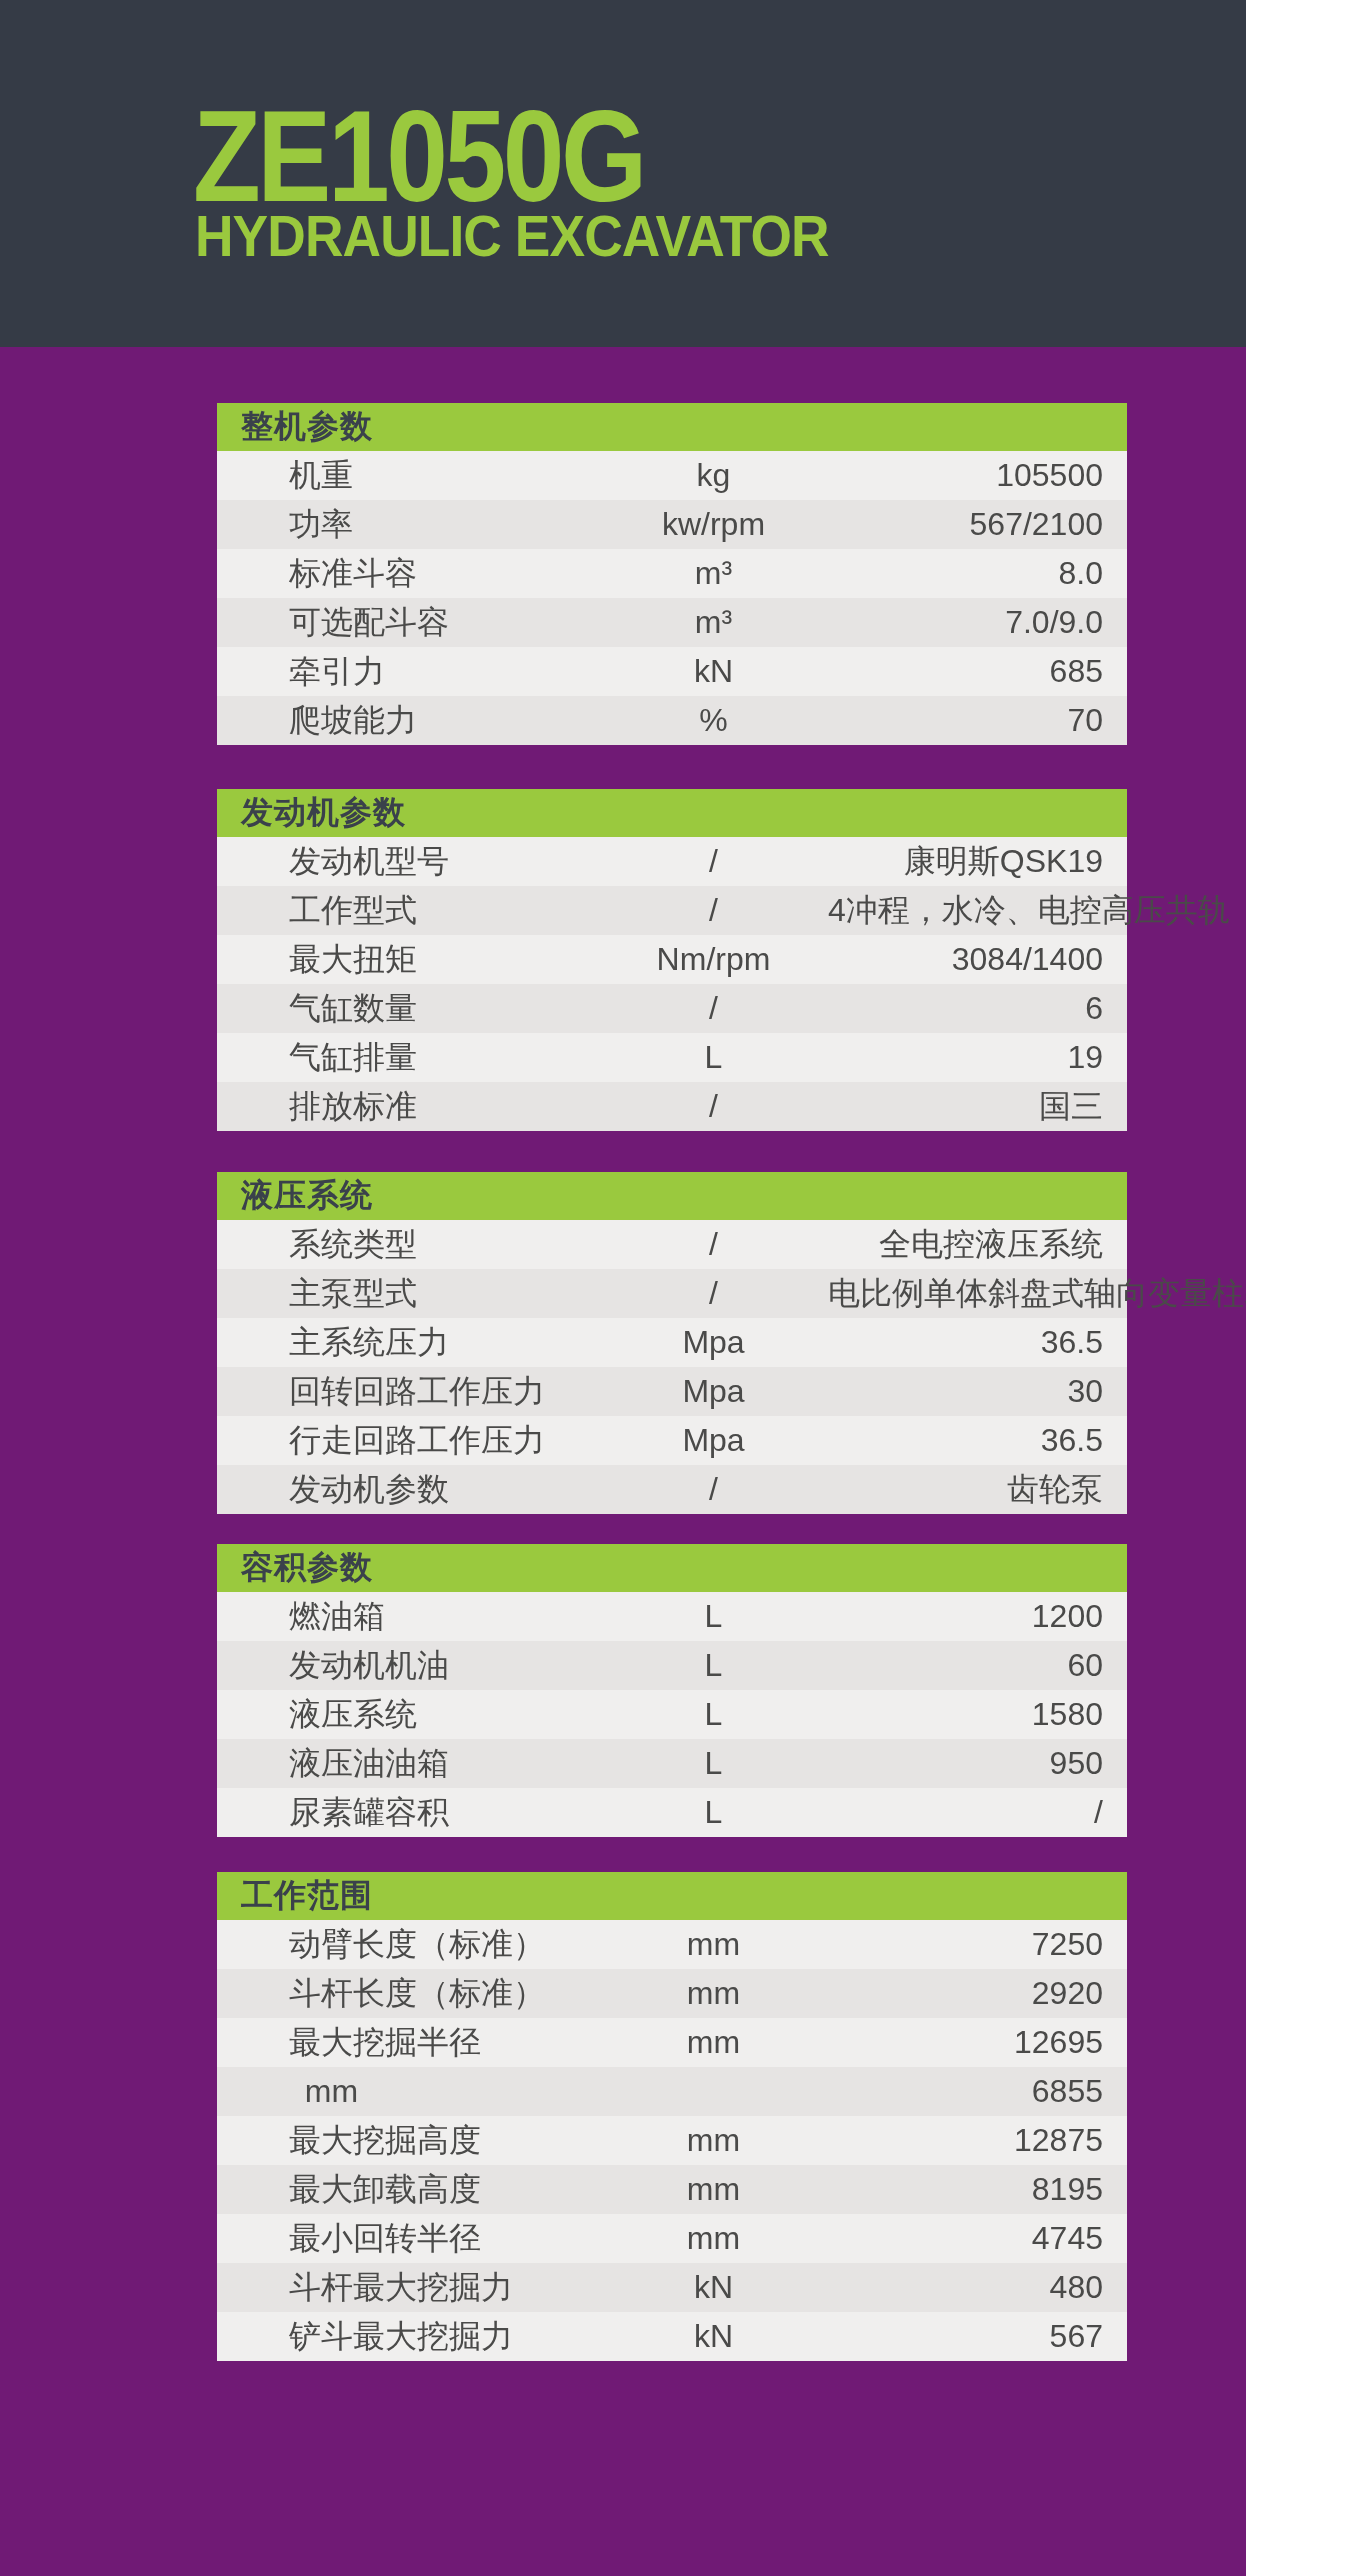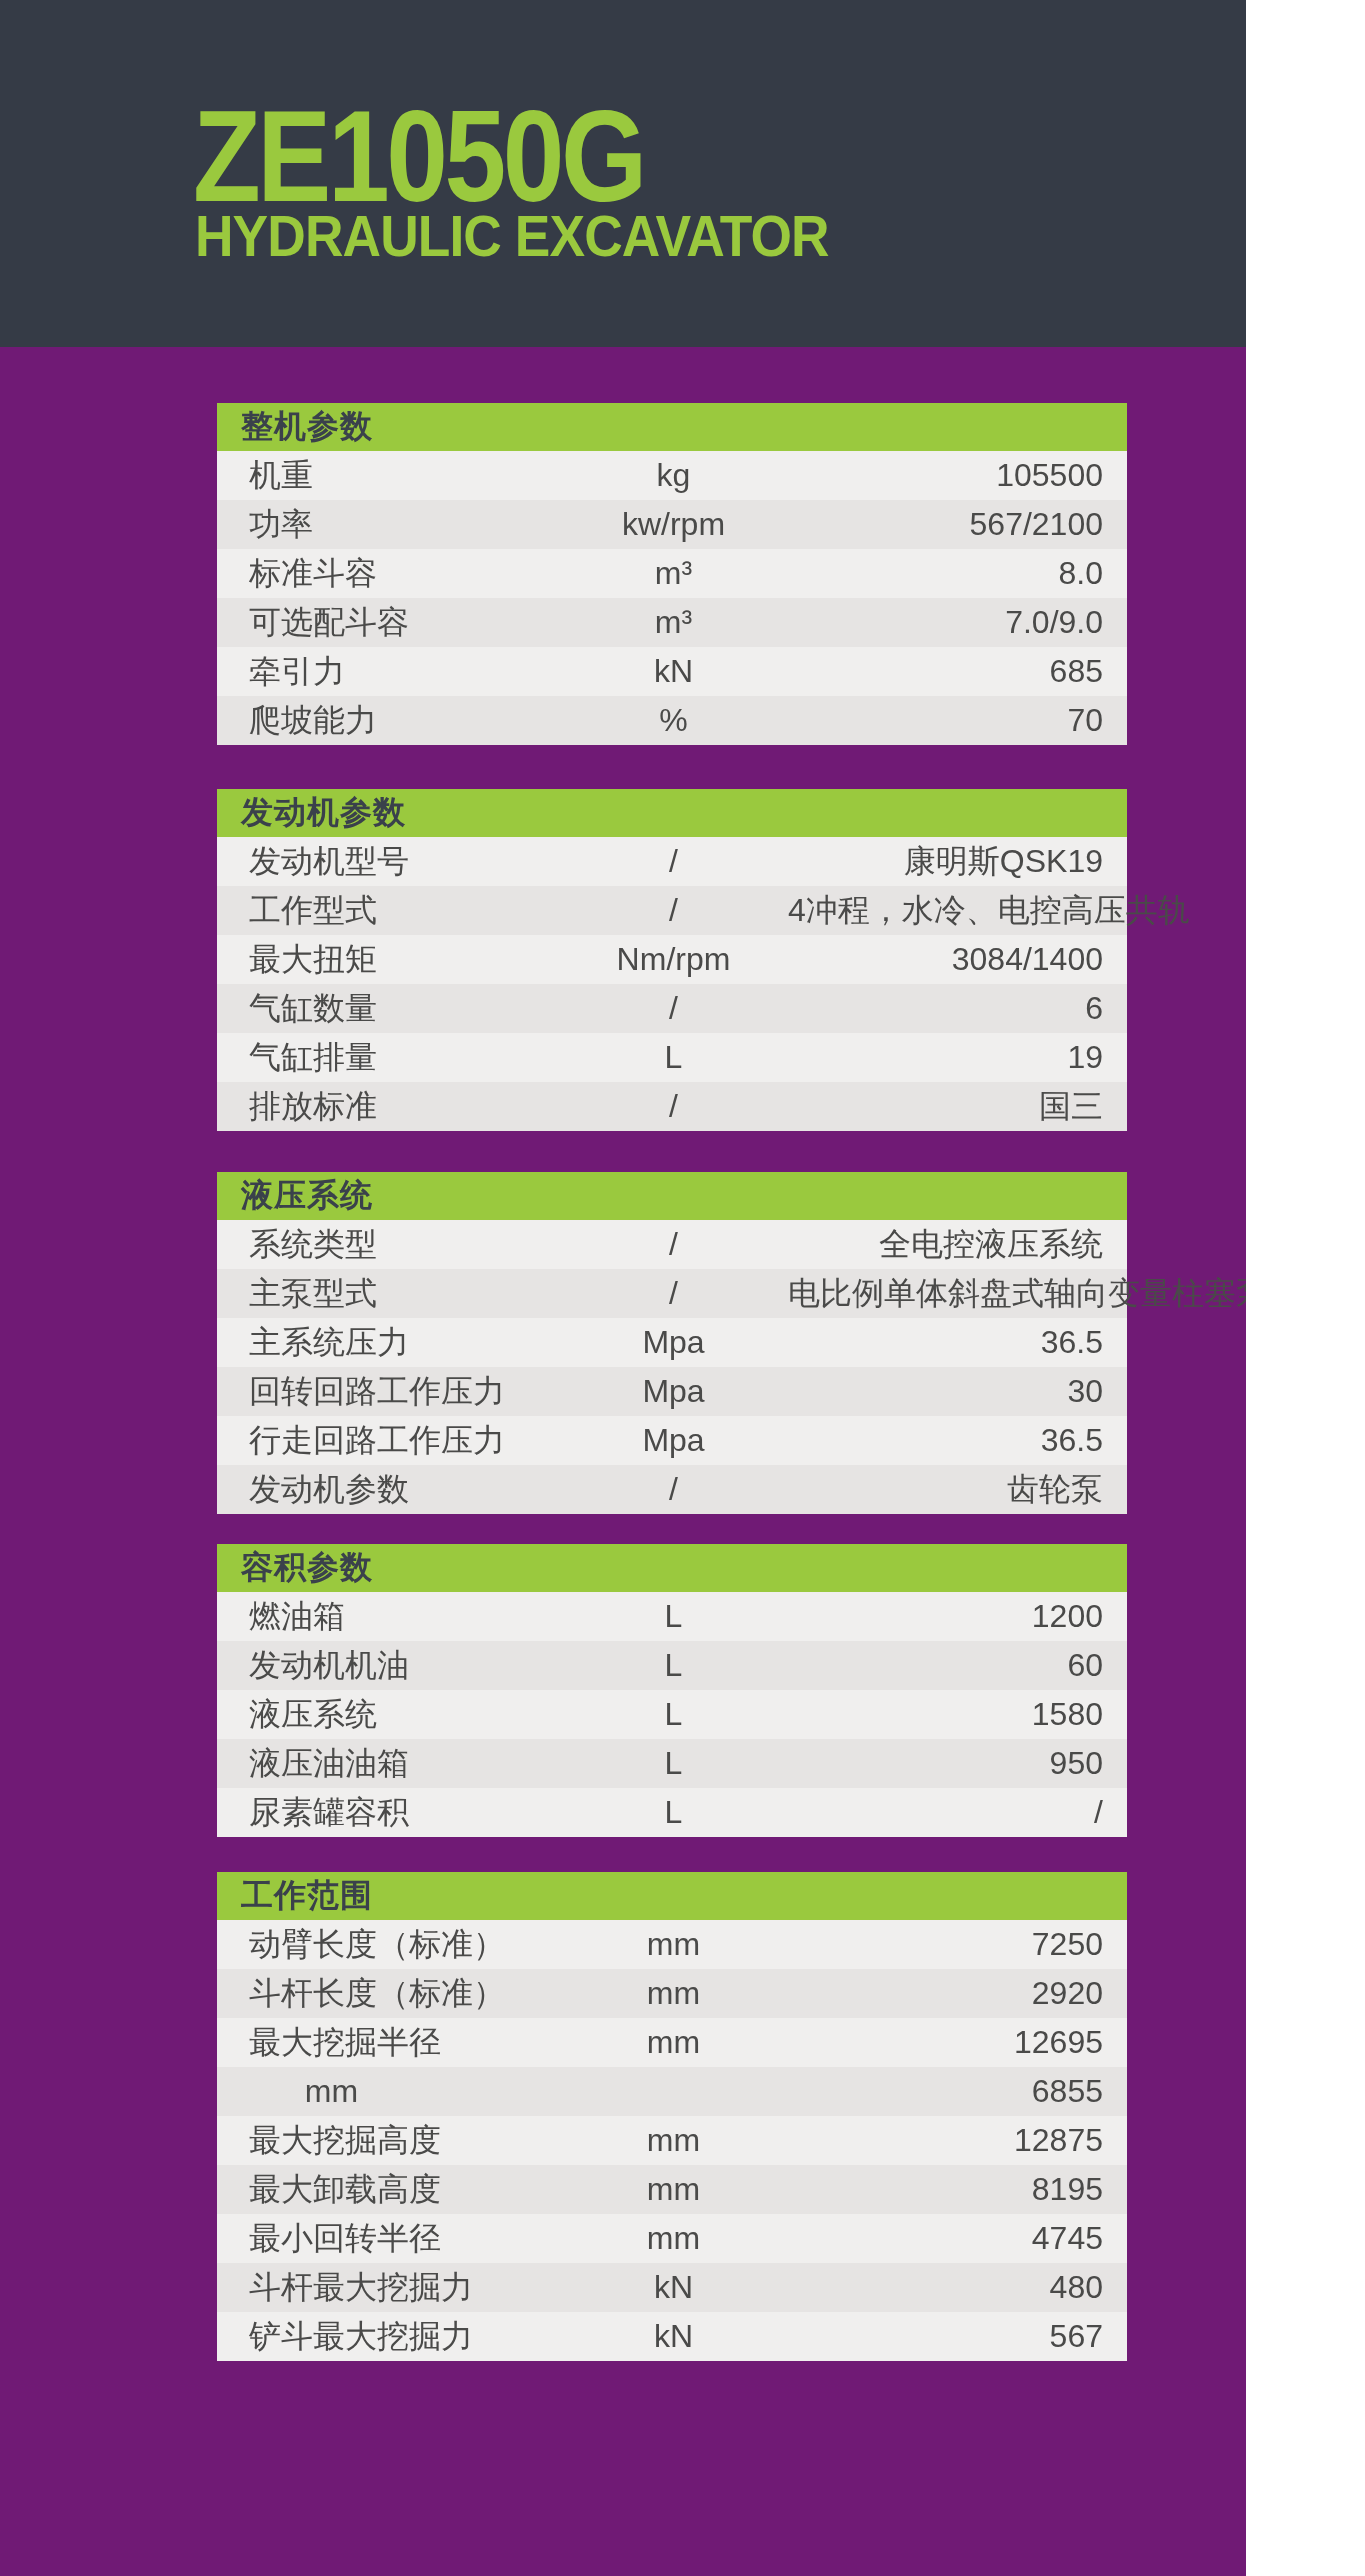--- a/index.html
+++ b/index.html
@@ -38,21 +38,21 @@
   #sections .spec-section:nth-child(4){margin-top:30px;border-radius:16px;}
   #sections .spec-section:nth-child(5){margin-top:35px;}
 
   .bar{height:48px;background:var(--green);display:flex;align-items:center;}
   .bar-title{margin-left:24px;font-size:32px;font-weight:bold;color:var(--bar-text);letter-spacing:1px;font-family:Liberation Mono, monospace;}
 
   .row{display:flex;align-items:center;height:49px;font-size:32px;color:var(--row-text);}
   .rows .row:nth-child(odd){background:var(--row-light);}
   .rows .row:nth-child(even){background:var(--row-dark);}
   .cell{white-space:nowrap;}
-  .cell.label{box-sizing:border-box;width:342px;padding-left:32px;flex:none;}
+  .cell.label{box-sizing:border-box;width:342px;padding-left:32px;flex:none;margin-left:40px;}
   .cell.unit{box-sizing:border-box;width:229px;flex:none;text-align:center;}
   .cell.value{flex:1;text-align:right;padding-right:24px;}
 </style>
 </head>
 <body>
 
 <div class="page">
   <div class="hero">
     <div class="model">ZE1050G</div>
     <div class="subtitle">HYDRAULIC EXCAVATOR</div>

